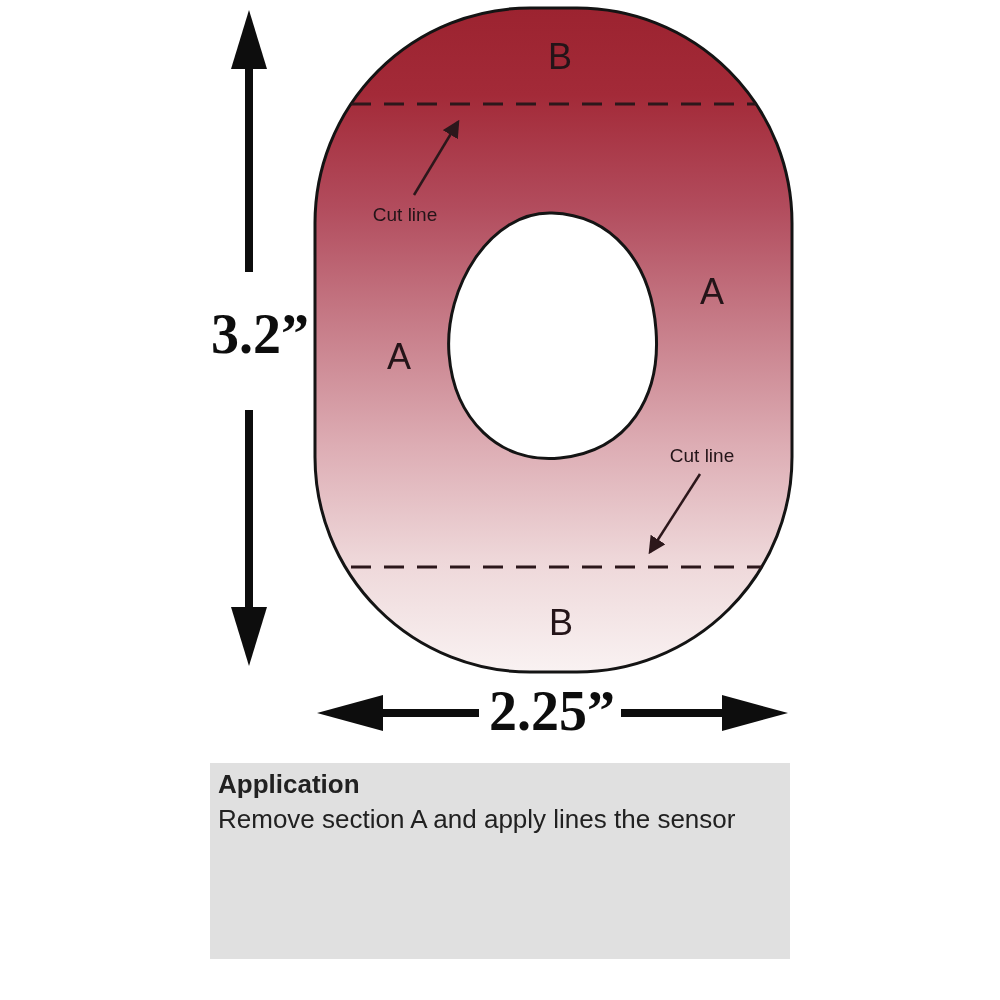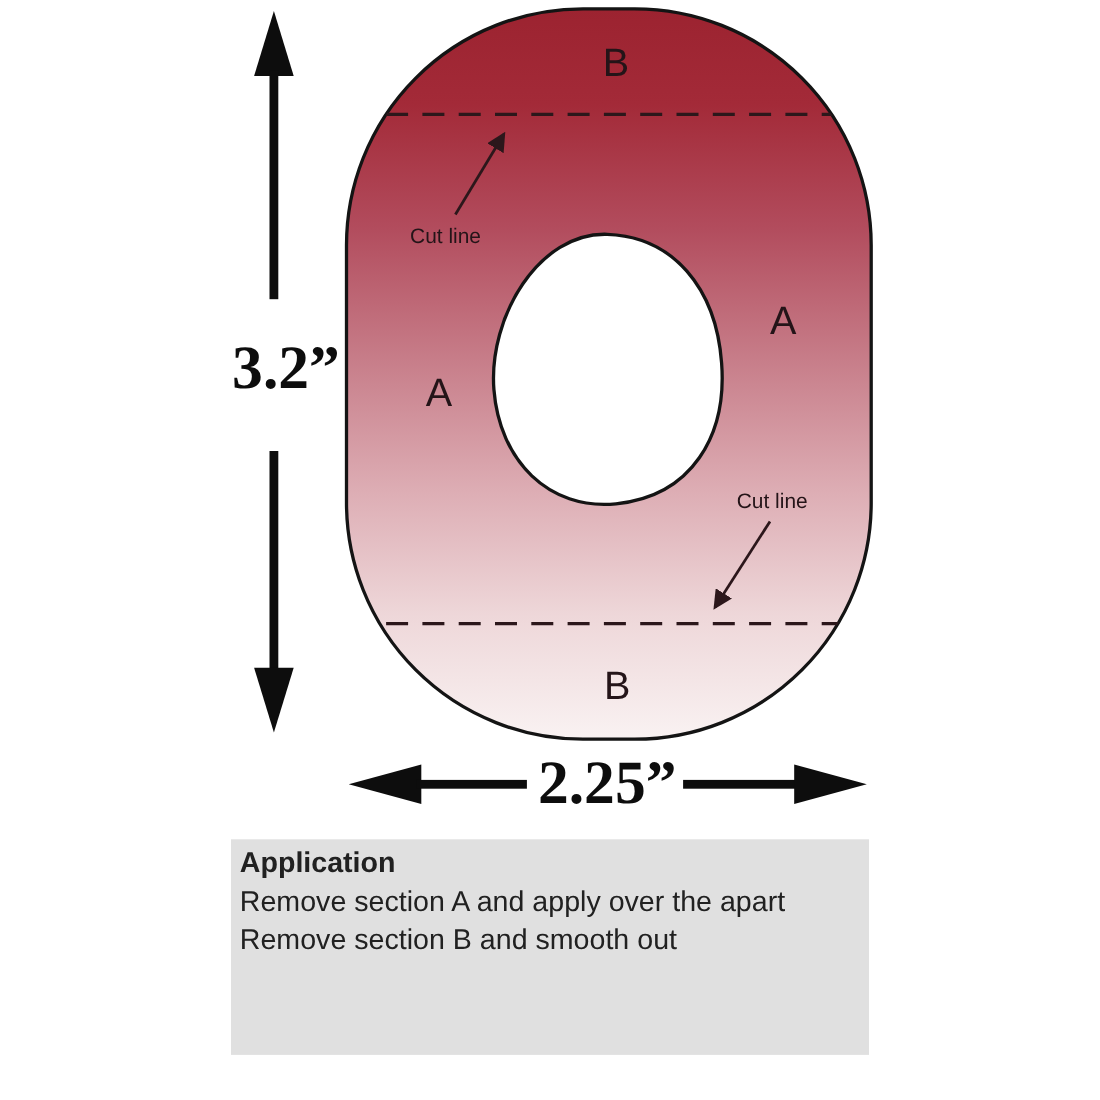--- a/index.html
+++ b/index.html
@@ -104,17 +104,16 @@
       <polygon points="317,713 383,695 383,731" fill="#0d0d0d"></polygon>
       <rect x="379" y="709" width="100" height="8" fill="#0d0d0d"></rect>
       <rect x="621" y="709" width="103" height="8" fill="#0d0d0d"></rect>
       <polygon points="788,713 722,695 722,731" fill="#0d0d0d"></polygon>
     </g>
     <text class="label-dimension" x="552" y="730" text-anchor="middle" fill="#0d0d0d">2.25”</text>
   </svg>
 
   <div class="info-box">
     <p><strong>Application</strong></p>
-    <p>Remove section A and apply over the apart</p>
-    <p>Remove section B and smooth out</p>
+    <p>Remove section A and apply lines the sensor</p>
   </div>
 
 </div>
 
 </body></html>

